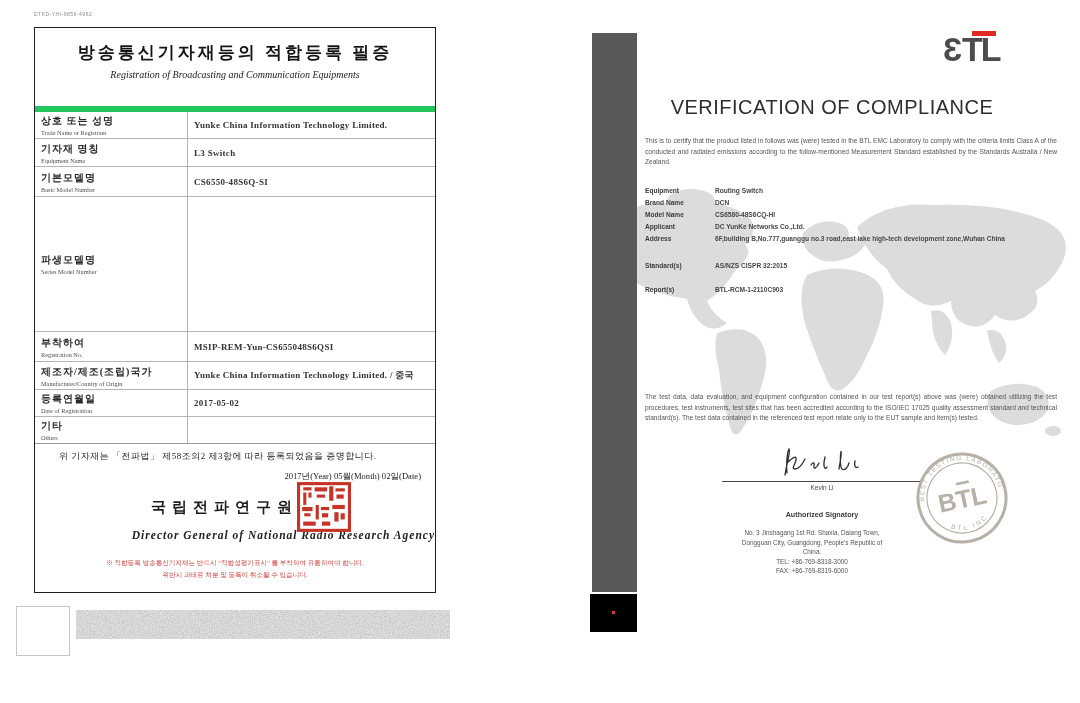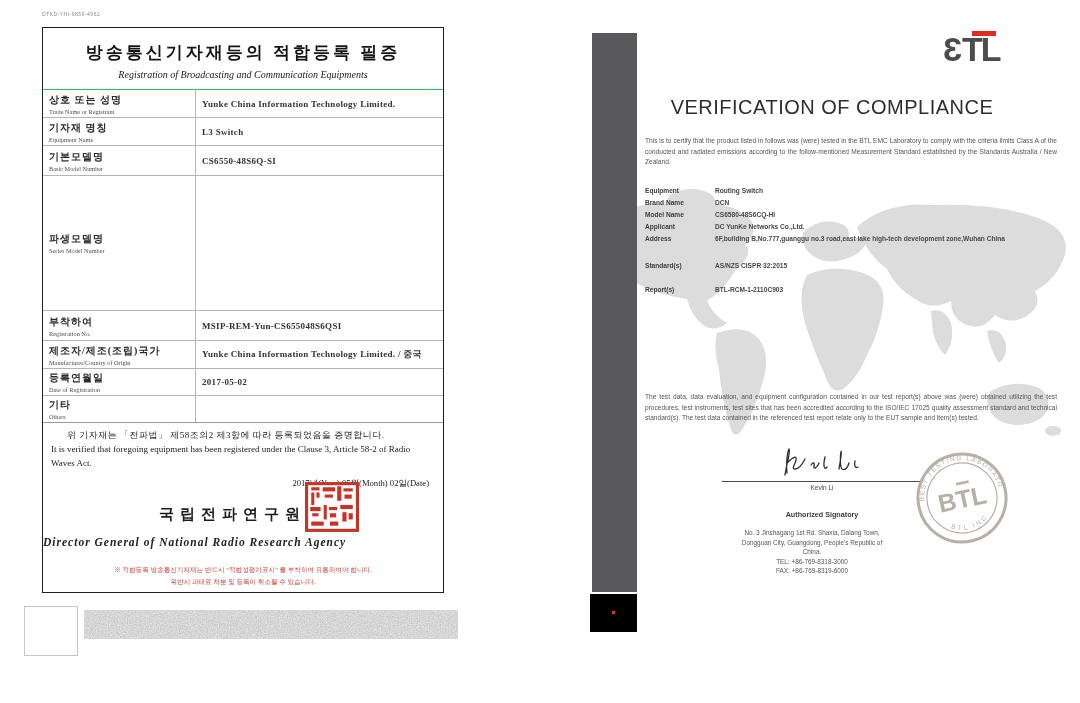--- a/index.html
+++ b/index.html
@@ -1,44 +1,44 @@
 <!DOCTYPE html>
 <html><head>
 <meta charset="utf-8">
 <style>
   html,body{margin:0;padding:0;background:#ffffff;}
   #screen{position:relative;width:1080px;height:703px;background:#fff;overflow:hidden;
           font-family:"Liberation Serif",serif;color:#222;}
 
   
-  #ldoc{position:absolute;left:12px;top:0;width:560px;height:657px;}
+  #ldoc{position:absolute;left:4px;top:0;width:560px;height:657px;}
   .doc-code{position:absolute;left:30px;top:11px;font-size:5px;color:#8a8a8a;letter-spacing:.5px;
             font-family:"Liberation Sans",sans-serif;}
   .lbox{position:absolute;left:30px;top:27px;width:402px;height:566px;box-sizing:border-box;
         border:1.5px solid #1f1f1f;background:#fff;}
   .ltitle{margin-top:13px;text-align:center;font-size:17px;font-weight:bold;letter-spacing:3px;color:#151515;}
   .lsub{margin-top:5px;text-align:center;font-style:italic;font-size:10px;color:#222;}
-  table.ktable{width:100%;border-collapse:collapse;margin-top:9px;border-top:1px solid #22c55e;}
+  table.ktable{width:100%;border-collapse:collapse;margin-top:26px;border-top:6px solid #22c55e;}
   table.ktable td{border-bottom:1px solid #b5b5b5;vertical-align:middle;padding:2px 6px;}
   td.kl{width:140px;border-right:1px solid #b5b5b5;}
   td.kl .ko{font-size:10px;font-weight:bold;color:#2a2a2a;letter-spacing:1px;}
   td.kl .en{font-size:6.3px;color:#4f4f4f;margin-top:1px;}
   td.kv{font-size:9px;font-weight:bold;color:#333;letter-spacing:.3px;padding-left:18px;}
   tr.krow:nth-of-type(1){height:28px;} tr.krow:nth-of-type(2){height:28px;}
   tr.krow:nth-of-type(3){height:30px;} tr.krow:nth-of-type(4){height:135px;}
   tr.krow:nth-of-type(5){height:30px;} tr.krow:nth-of-type(6){height:28px;}
   tr.krow:nth-of-type(7){height:27px;} tr.krow:nth-of-type(8){height:25px;}
   tr.krow:nth-of-type(8) td{border-bottom:1px solid #9a9a9a;}
   .lstat{padding:6px 10px 0 8px;font-size:9px;line-height:1.55;color:#222;}
   .lstat .ko{text-indent:16px;letter-spacing:.5px;}
   .ldate{margin-top:7px;padding-right:14px;text-align:right;font-size:8.6px;color:#222;}
   .lagency{position:relative;margin-top:15px;text-align:center;font-size:15px;font-weight:bold;
            letter-spacing:6px;color:#1c1c1c;}
   .stamp{position:absolute;left:262px;top:454px;width:54px;height:50px;}
-  .ldirector{margin-top:12px;text-align:left;font-style:italic;font-weight:600;font-size:11.5px;
+  .ldirector{margin-top:12px;text-align:right;font-style:italic;font-weight:600;font-size:11.5px;
              letter-spacing:1px;color:#222;}
   .lfoot{margin-top:16px;text-align:center;font-size:6.6px;line-height:1.8;color:#cc3a33;}
   .noise-strip{position:absolute;left:72px;top:610px;width:374px;height:29px;}
   .white-box{position:absolute;left:12px;top:606px;width:52px;height:48px;background:#fff;
              border:1px solid #c6c6c6;}
 
   
   #rdoc{position:absolute;left:560px;top:0;width:520px;height:703px;overflow:hidden;
         font-family:"Liberation Sans",sans-serif;color:#4a4a4a;}
   .gray-bar{position:absolute;left:32px;top:33px;width:45px;height:559px;background:#59595b;}
@@ -146,21 +146,20 @@
                 <div class="ko">기타</div>
                 <div class="en">Others</div>
               </td>
               <td class="kv"></td>
             </tr>
           </tbody>
       </table>
 
       <div class="lstat">
         <div class="ko">위 기자재는 「전파법」 제58조의2 제3항에 따라 등록되었음을 증명합니다.</div>
-        <div class="en">It is verified that foregoing equipment has been registered under the Clause 3, Article 58-2 of Radio Waves Act.</div>
       </div>
 
       <div class="ldate">2017년(Year) 05월(Month) 02일(Date)</div>
 
       <div class="lagency">국립전파연구원장</div>
 
       <svg class="stamp" viewBox="0 0 52 48">
         <rect x="1.5" y="1.5" width="49" height="45" fill="#ffffff" stroke="#c63427" stroke-width="3"></rect>
         <g fill="#c63427">
           <rect x="6" y="5" width="8" height="3"></rect>

